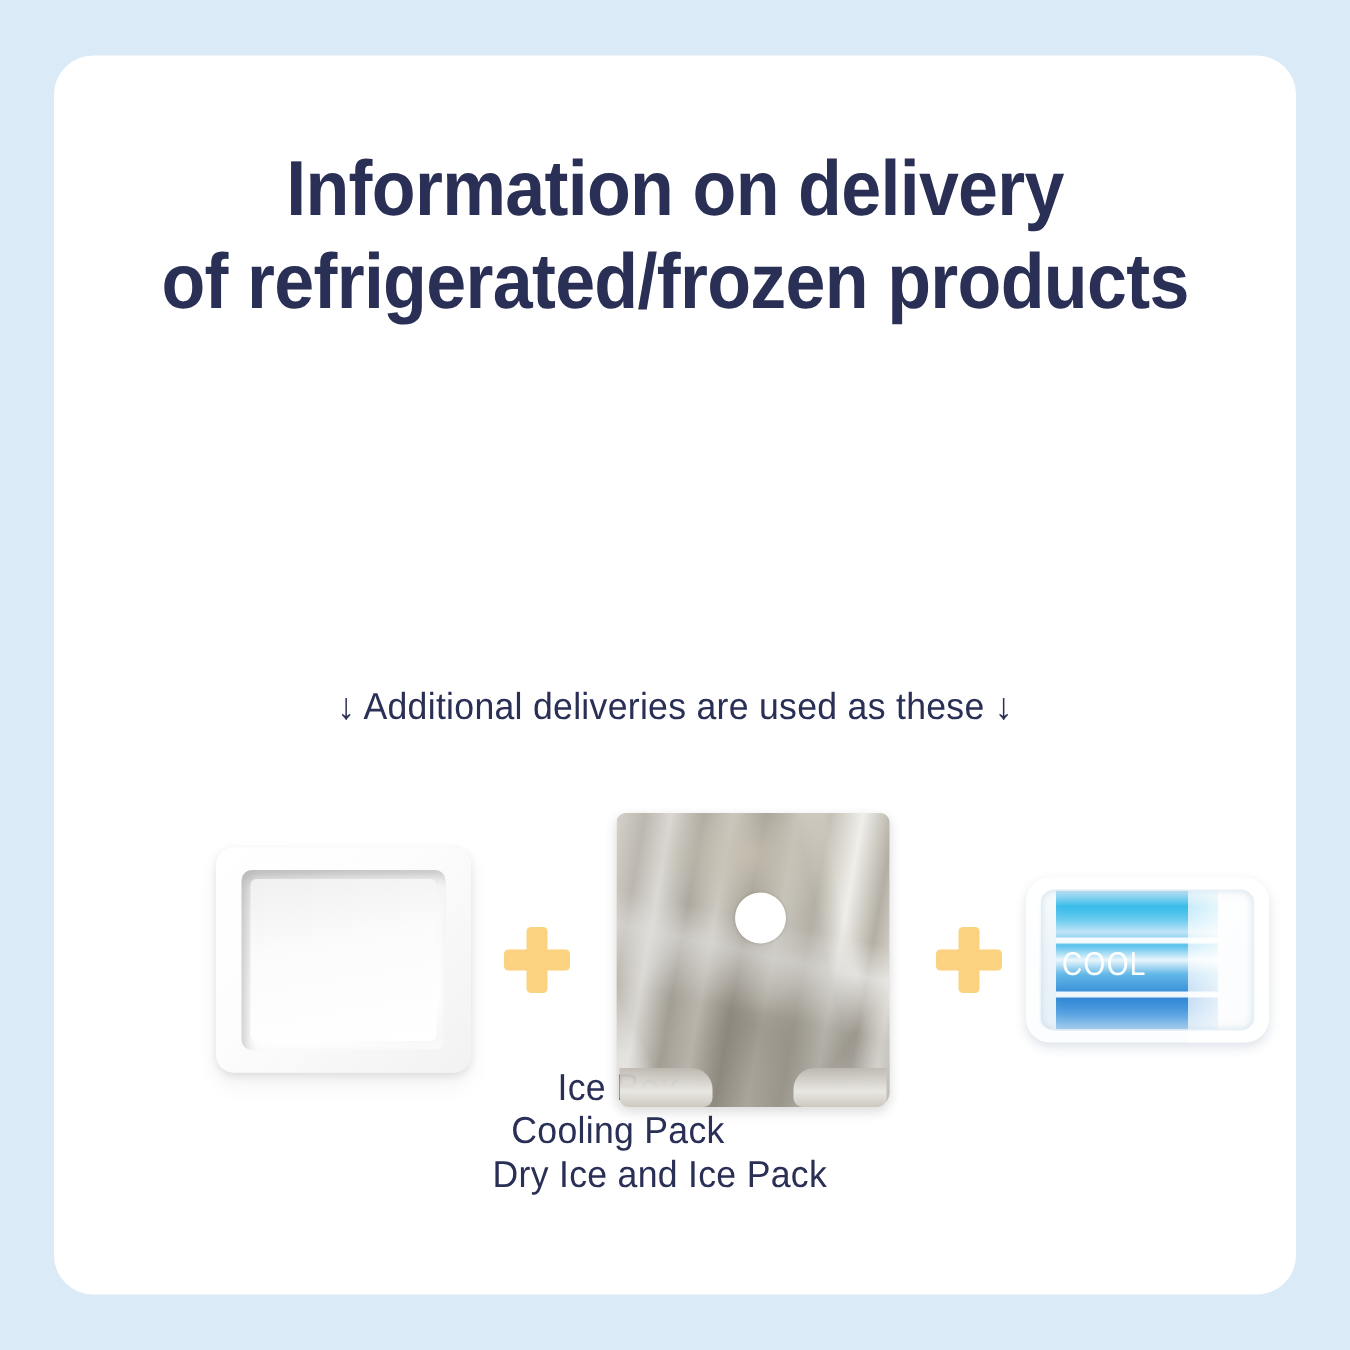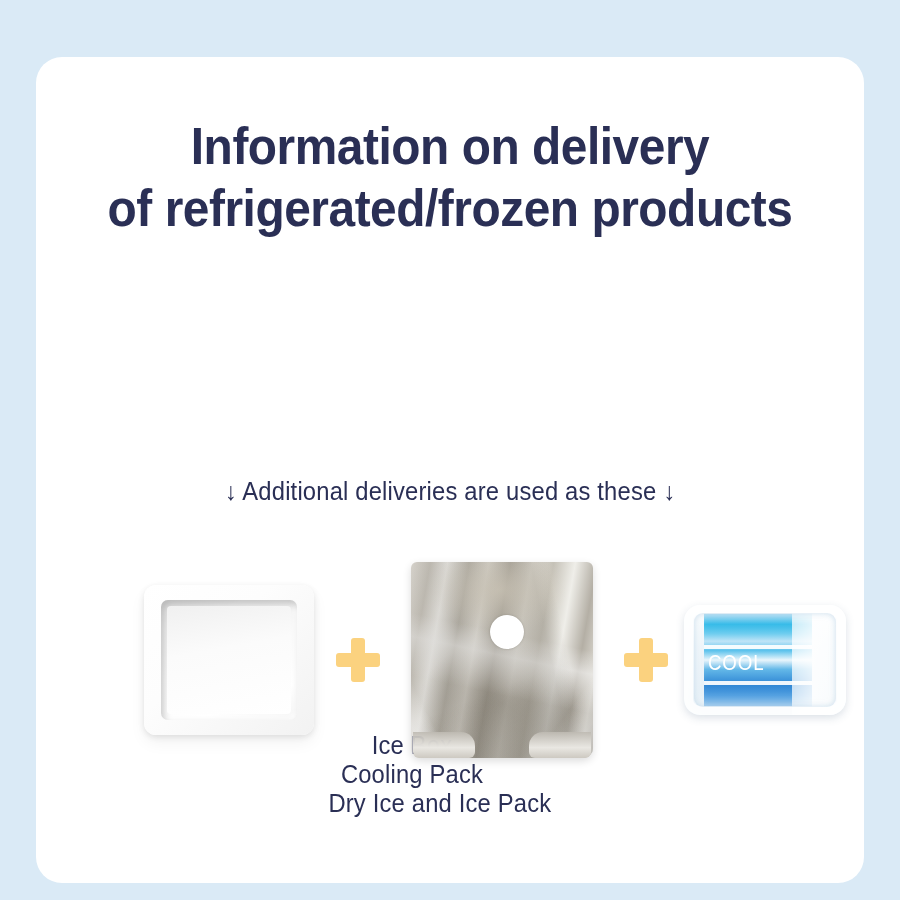--- a/index.html
+++ b/index.html
@@ -24,21 +24,20 @@
   .info-card {
     position: absolute;
     left: 36px;
     top: 37px;
     width: 828px;
     height: 826px;
     background: #ffffff;
     border-radius: 26px;
     box-sizing: border-box;
     overflow: hidden;
-    margin-top: 20px;
   }
 
   
   .title-block {
     position: absolute;
     left: 0;
     top: 58px;
     width: 100%;
     text-align: center;
   }

